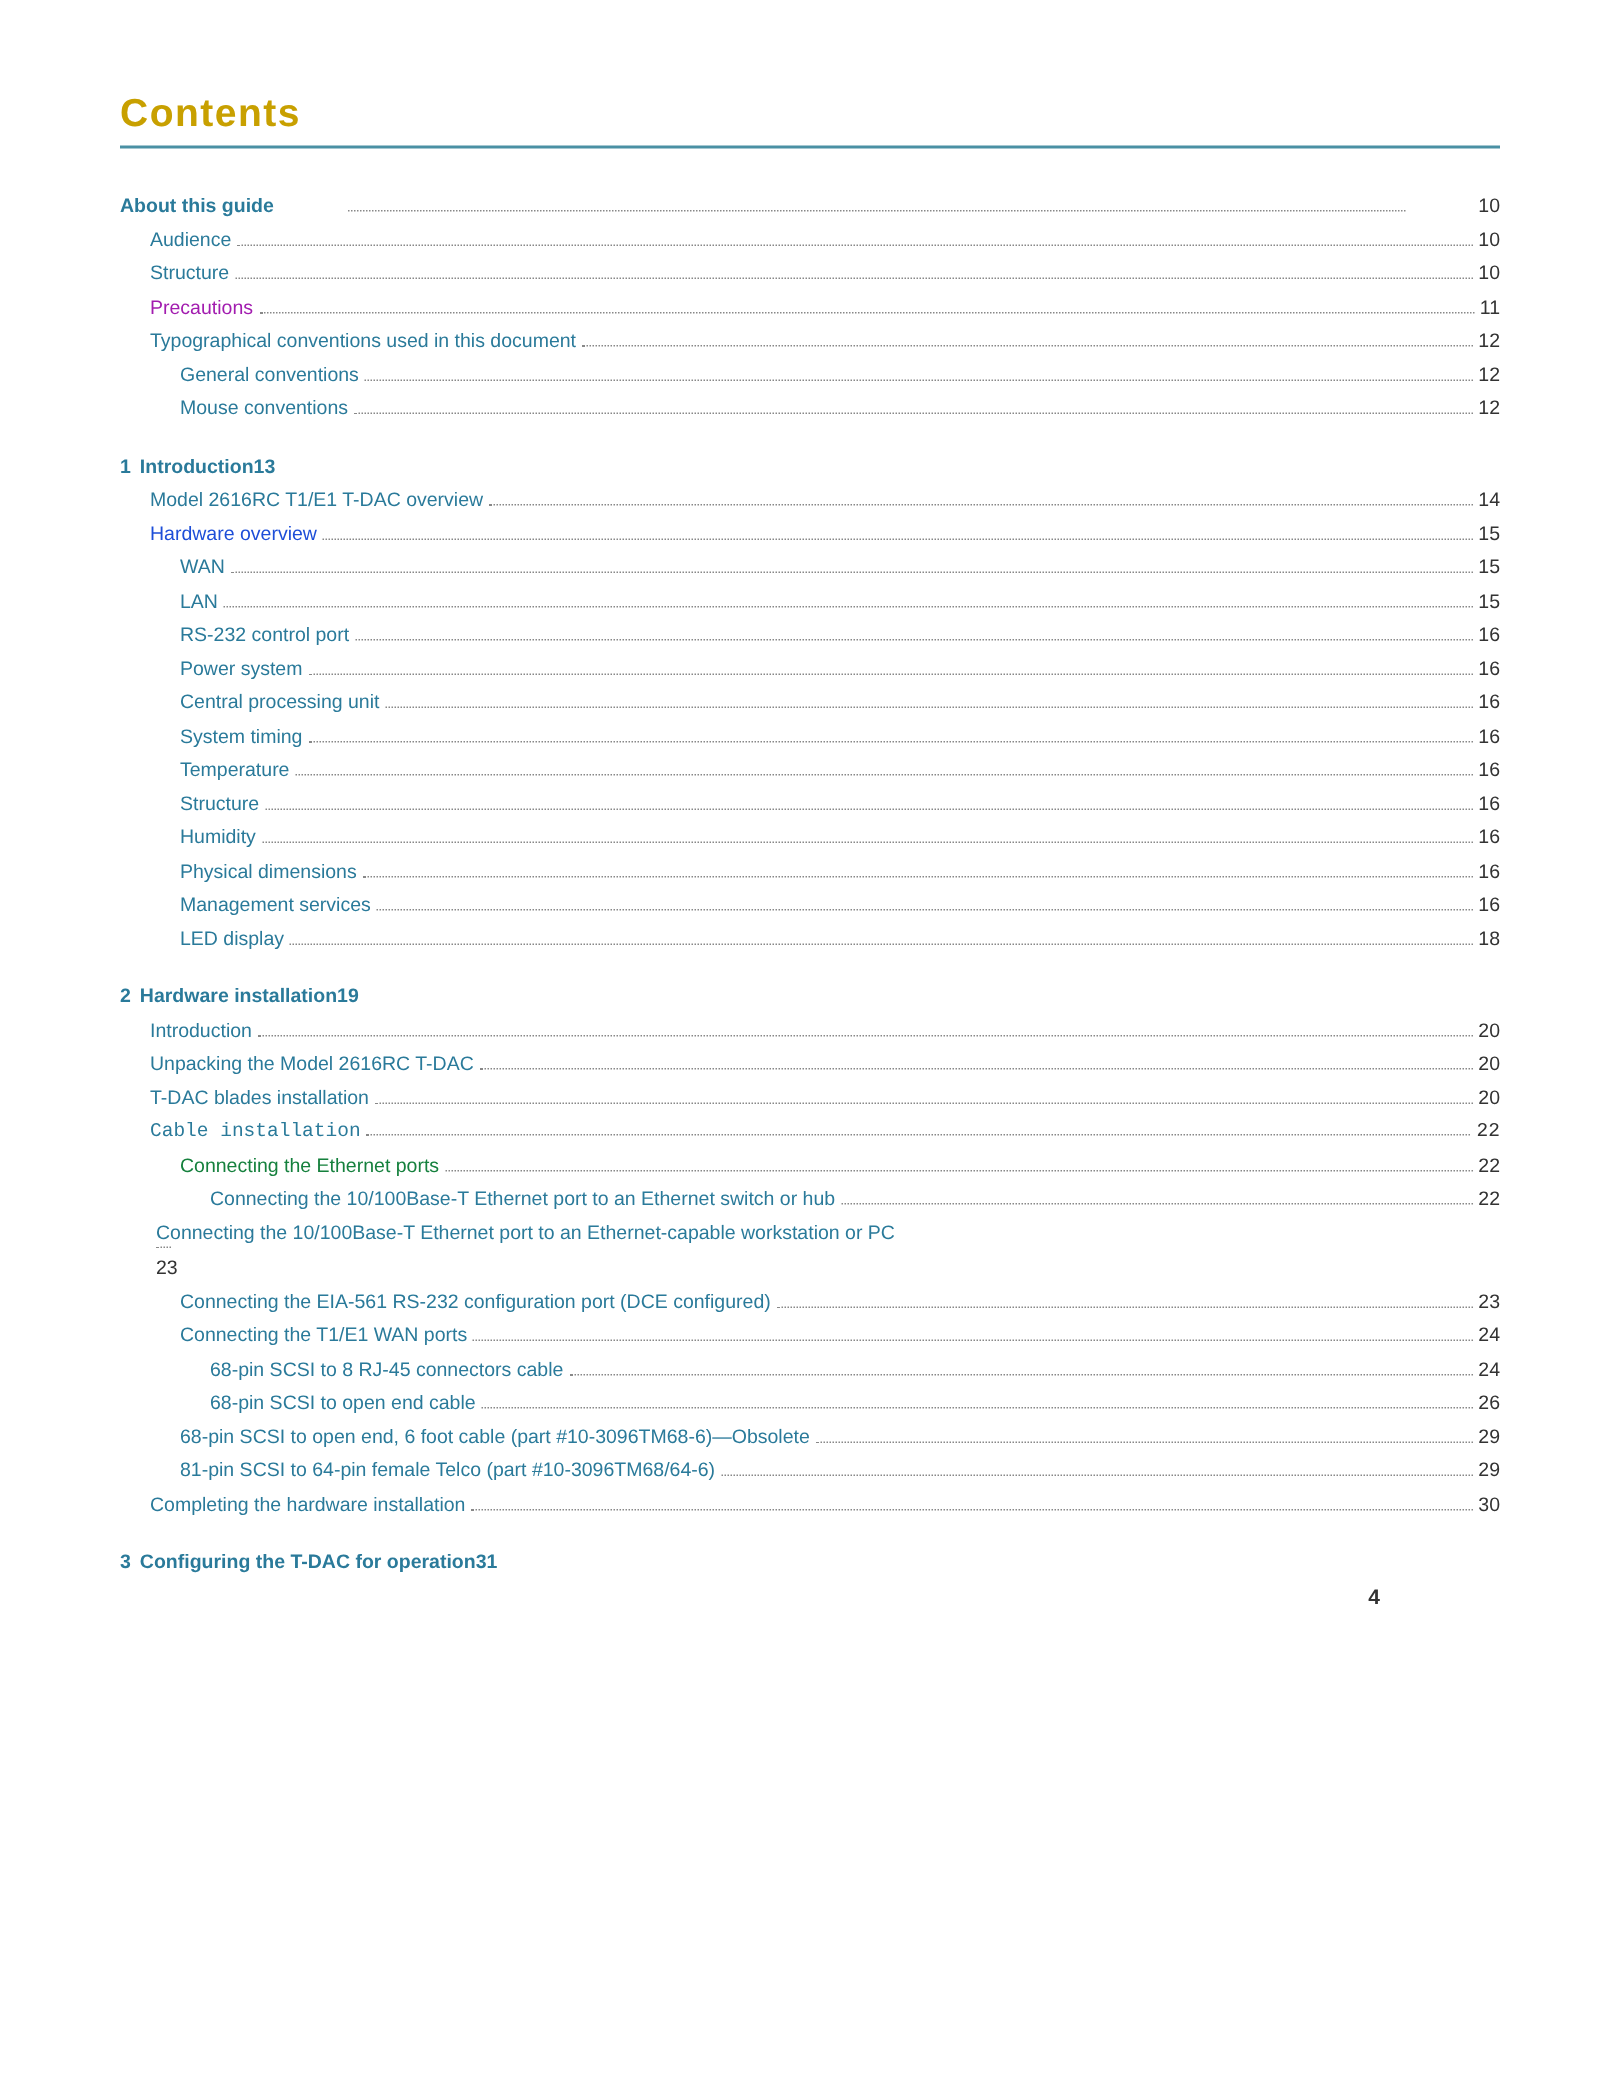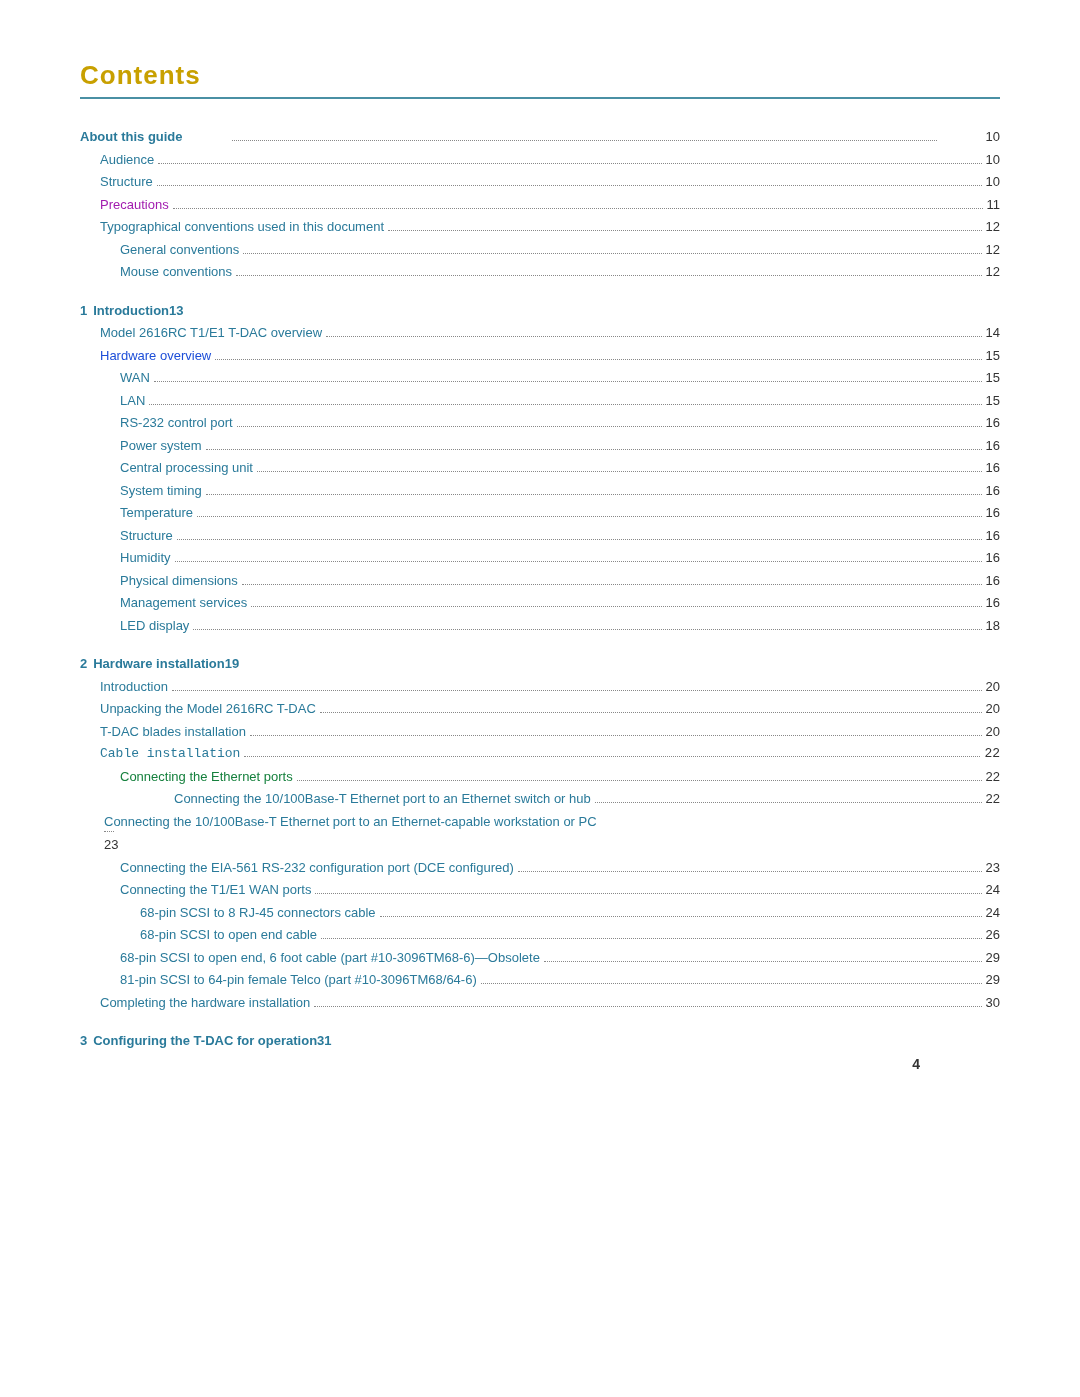--- a/index.html
+++ b/index.html
@@ -225,21 +225,21 @@
       <a href="#" style="text-decoration: none; color: rgb(42, 122, 154);">Cable installation</a>
       <span class="toc-dots"></span>
       <span class="toc-page">22</span>
     </div>
     <div class="toc-row" style="padding-left: 40px;">
       <a href="#" style="text-decoration: none; color: #15803d;">Connecting the Ethernet ports</a>
       <span class="toc-dots"></span>
       <span class="toc-page">22</span>
     </div>
     <div class="toc-row" style="padding-left: 60px;">
-      <a href="#" style="text-decoration: none; color: rgb(42, 122, 154); margin-left: 34px;">Connecting the 10/100Base-T Ethernet port to an Ethernet switch or hub</a>
+      <a href="#" style="text-decoration: none; color: rgb(42, 122, 154);">Connecting the 10/100Base-T Ethernet port to an Ethernet switch or hub</a>
       <span class="toc-dots"></span>
       <span class="toc-page">22</span>
     </div>
     <div class="toc-row" style="padding-left: 20px; flex-direction: column;">
       <a href="#" style="text-decoration: none; color: rgb(42, 122, 154);">Connecting the 10/100Base-T Ethernet port to an Ethernet-capable workstation or PC</a>
       <span class="toc-dots"></span>
       <span class="toc-page">23</span>
     </div>
     <div class="toc-row" style="padding-left: 40px;">
       <a href="#" style="text-decoration: none; color: rgb(42, 122, 154);">Connecting the EIA-561 RS-232 configuration port (DCE configured)</a>

